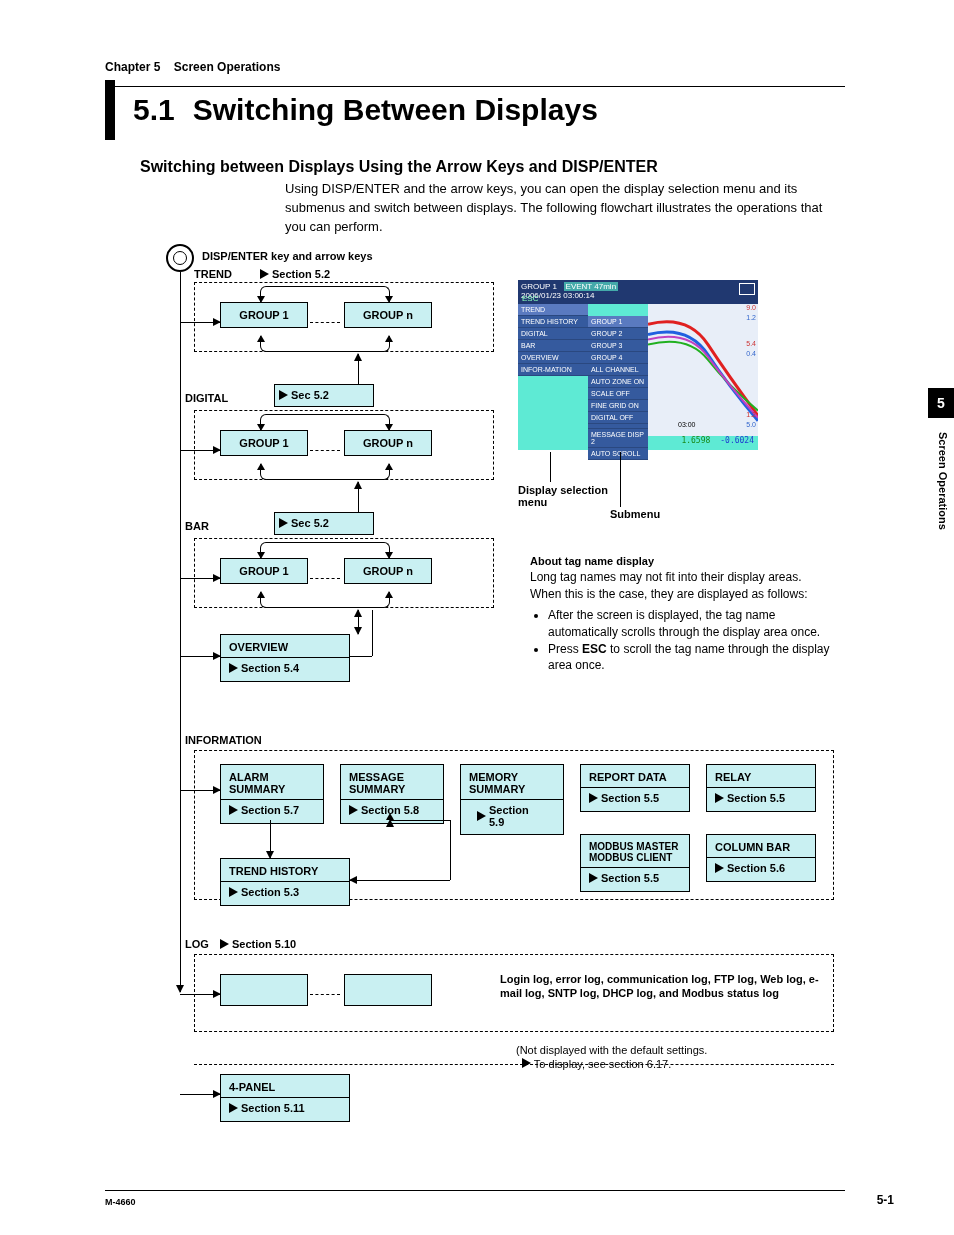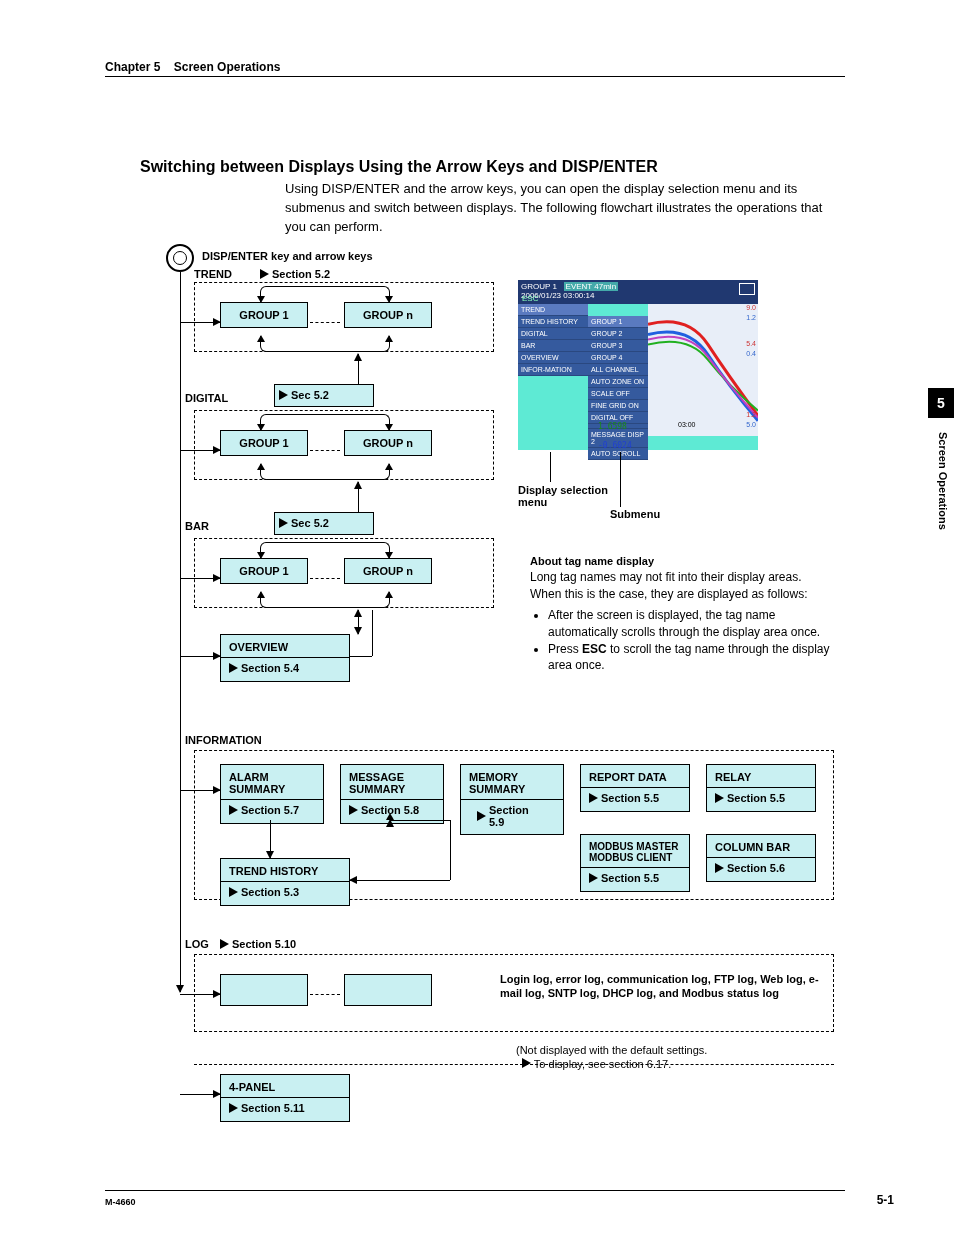--- a/index.html
+++ b/index.html
@@ -17,21 +17,21 @@
     background: #fff;
   }
   .header-line {
     position: absolute;
     top: 60px;
     left: 105px;
     width: 740px;
     font-size: 12px;
     font-weight: bold;
     border-bottom: 1px solid #000;
-    padding-bottom: 2px;
+    padding-bottom: 12px;
   }
   .title-block {
     position: absolute;
     top: 80px;
     left: 105px;
     display: flex;
     align-items: center;
     gap: 18px;
   }
   .black-bar {
@@ -159,21 +159,21 @@
     height: 170px;
     background: #5eead4;
   }
   .scr-top { height: 24px; background: #203870; color: #fff; font-size: 8px; padding: 2px 3px; position: relative; }
   .scr-top .cam { position: absolute; right: 3px; top: 3px; width: 16px; height: 12px; border: 1px solid #fff; }
   .scr-menu { position: absolute; top: 24px; left: 0; width: 70px; background: #355a9e; color: #fff; font-size: 7px; }
   .scr-menu div { padding: 2px 3px; border-bottom: 1px solid #2a4880; }
   .scr-sub { position: absolute; top: 36px; left: 70px; width: 60px; background: #355a9e; color: #fff; font-size: 7px; }
   .scr-sub div { padding: 2px 3px; border-bottom: 1px solid #2a4880; }
   .scr-plot { position: absolute; top: 24px; left: 130px; right: 0; bottom: 14px; background: #e8eef8; overflow: hidden; }
-  .scr-vals { position: absolute; bottom: 0; left: 80px; right: 0; height: 14px; font-size: 8px; font-family: monospace; display: flex; gap: 10px; justify-content: flex-end; padding-right: 4px; flex-direction: column;}
+  .scr-vals { position: absolute; bottom: 0; left: 80px; right: 0; height: 14px; font-size: 8px; font-family: monospace; display: flex; gap: 10px; justify-content: flex-end; padding-right: 4px;}
   .callout-line { position: absolute; width: 1px; background: #000; }
   .callout-lbl { position: absolute; font-size: 11px; font-weight: bold; }
   .about-block {
     position: absolute;
     width: 300px;
     font-size: 12px;
     line-height: 1.4;
   }
   .about-block .h { font-weight: bold; font-size: 11px; }
   .about-block ul { margin: 4px 0; padding-left: 18px; }
@@ -207,20 +207,25 @@
 </head>
 <body>
 
 <div class="page">
 
   <div class="header-line">
     <span>Chapter 5</span>&nbsp;&nbsp;&nbsp;
     <span>Screen Operations</span>
   </div>
 
+  <div class="title-block">
+    <div class="black-bar"></div>
+    <div class="title-num">5.1</div>
+    <div class="title-text">Switching Between Displays</div>
+  </div>
 
   <div class="subheading">Switching between Displays Using the Arrow Keys and DISP/ENTER</div>
   <div class="intro">Using DISP/ENTER and the arrow keys, you can open the display selection menu and its submenus and switch between displays. The following flowchart illustrates the operations that you can perform.</div>
 
   <div class="diagram">
 
     <div class="ring" style="top:0; left:6px;"></div>
     <div class="lbl" style="top:6px; left:42px;">DISP/ENTER key and arrow keys</div>
 
     <div class="lbl" style="top:24px; left:34px;">TREND</div>

